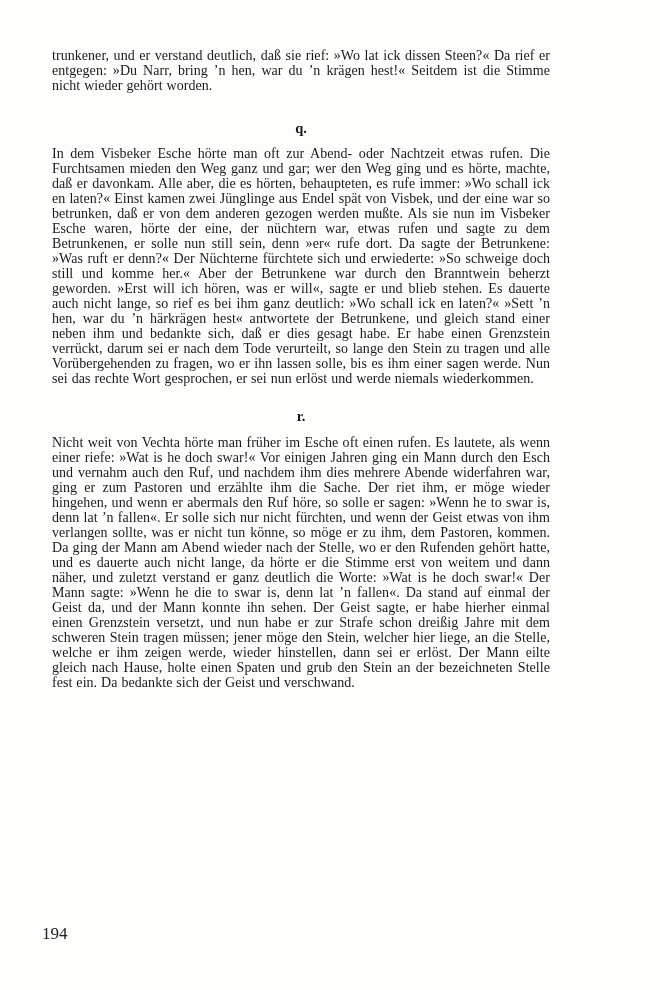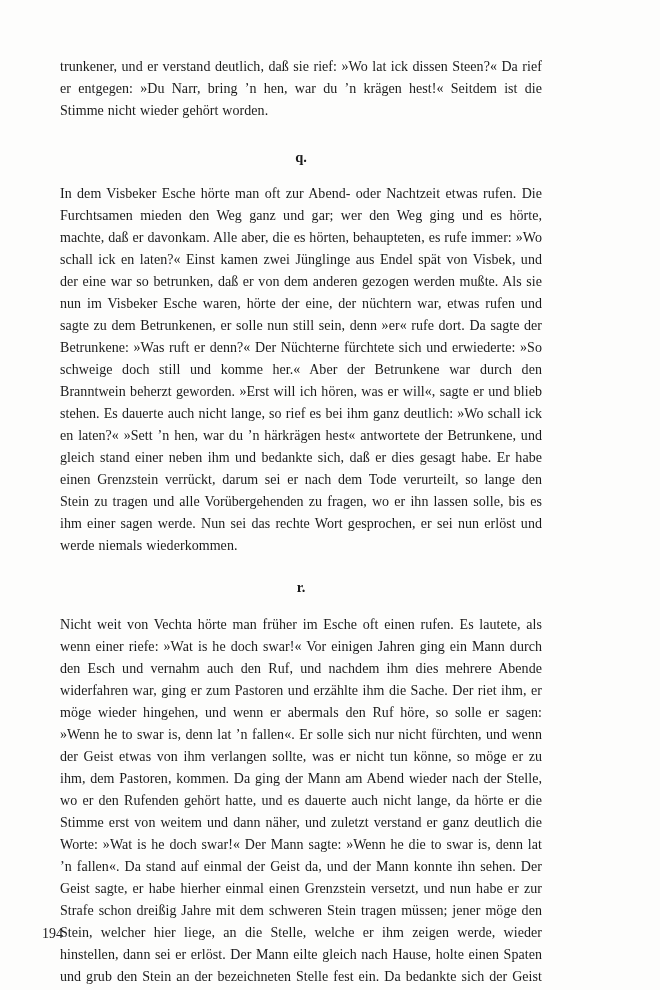--- a/index.html
+++ b/index.html
@@ -16,23 +16,23 @@
     font-family: "Liberation Serif", "DejaVu Serif", serif;
     color: #1a1a1a;
   }
   .text-block {
     position: absolute;
     left: 44px;
     top: 40px;
     width: 514px;
   }
   .body-para {
-    margin: 16px;
+    margin: 8px;
     font-size: 14px;
-    line-height: 22px;
+    line-height: 15px;
     text-align: justify;
     text-justify: inter-word;
     hyphens: none;
     letter-spacing: 0.05px;
     word-spacing: 0.4px;
   }
   .section-heading {
     margin: 26px 0 4px 0;
     font-size: 14.5px;
     line-height: 19.3px;
@@ -40,21 +40,21 @@
     text-align: center;
   }
   .section-heading.second {
     margin-top: 21px;
     margin-bottom: 6px;
   }
   .page-number {
     position: absolute;
     left: 42px;
     top: 926px;
-    font-size: 14px;
+    font-size: 17px;
     line-height: 15px;
     color: #222222;
   }
 </style>
 </head>
 <body>
 
 <div class="page">
   <div class="text-block">
     <p class="body-para">trunkener, und er verstand deutlich, daß sie rief: »Wo lat ick dissen Steen?« Da rief er entgegen: »Du Narr, bring ’n hen, war du ’n krägen hest!« Seitdem ist die Stimme nicht wieder gehört worden.</p>

